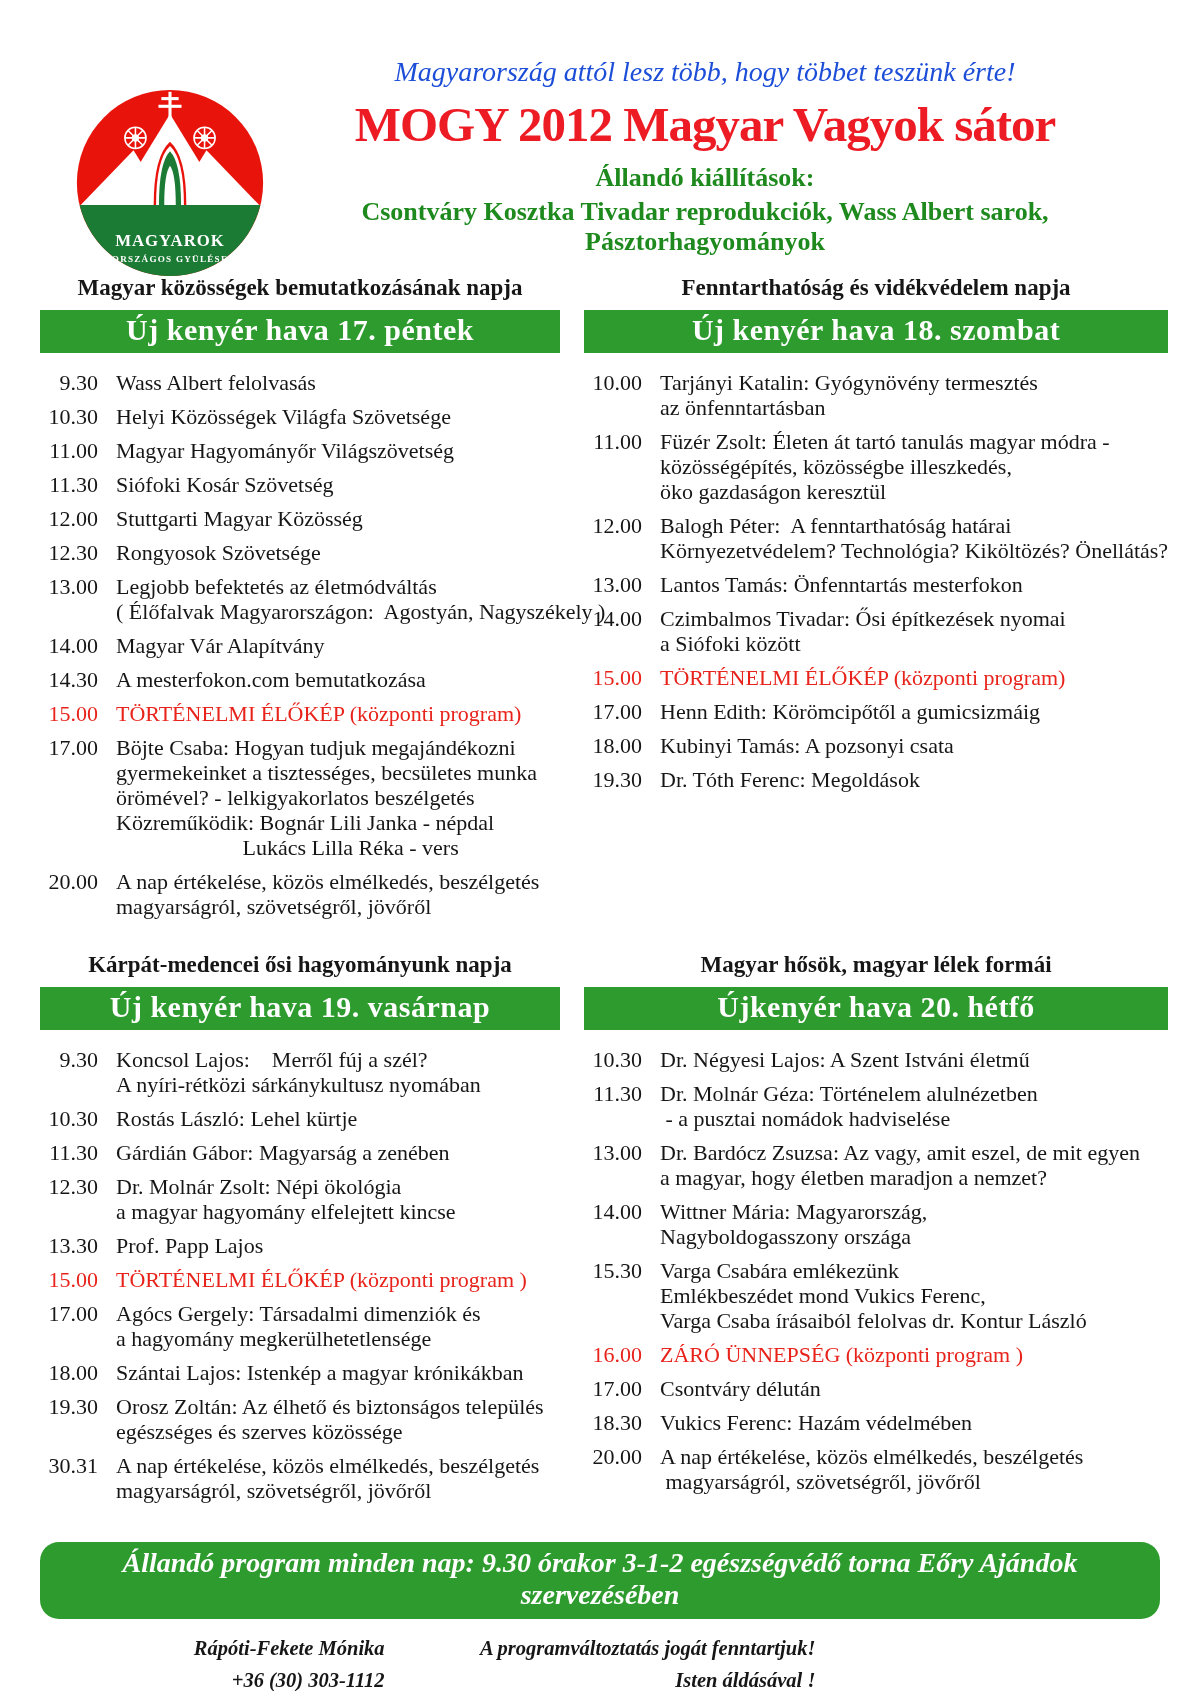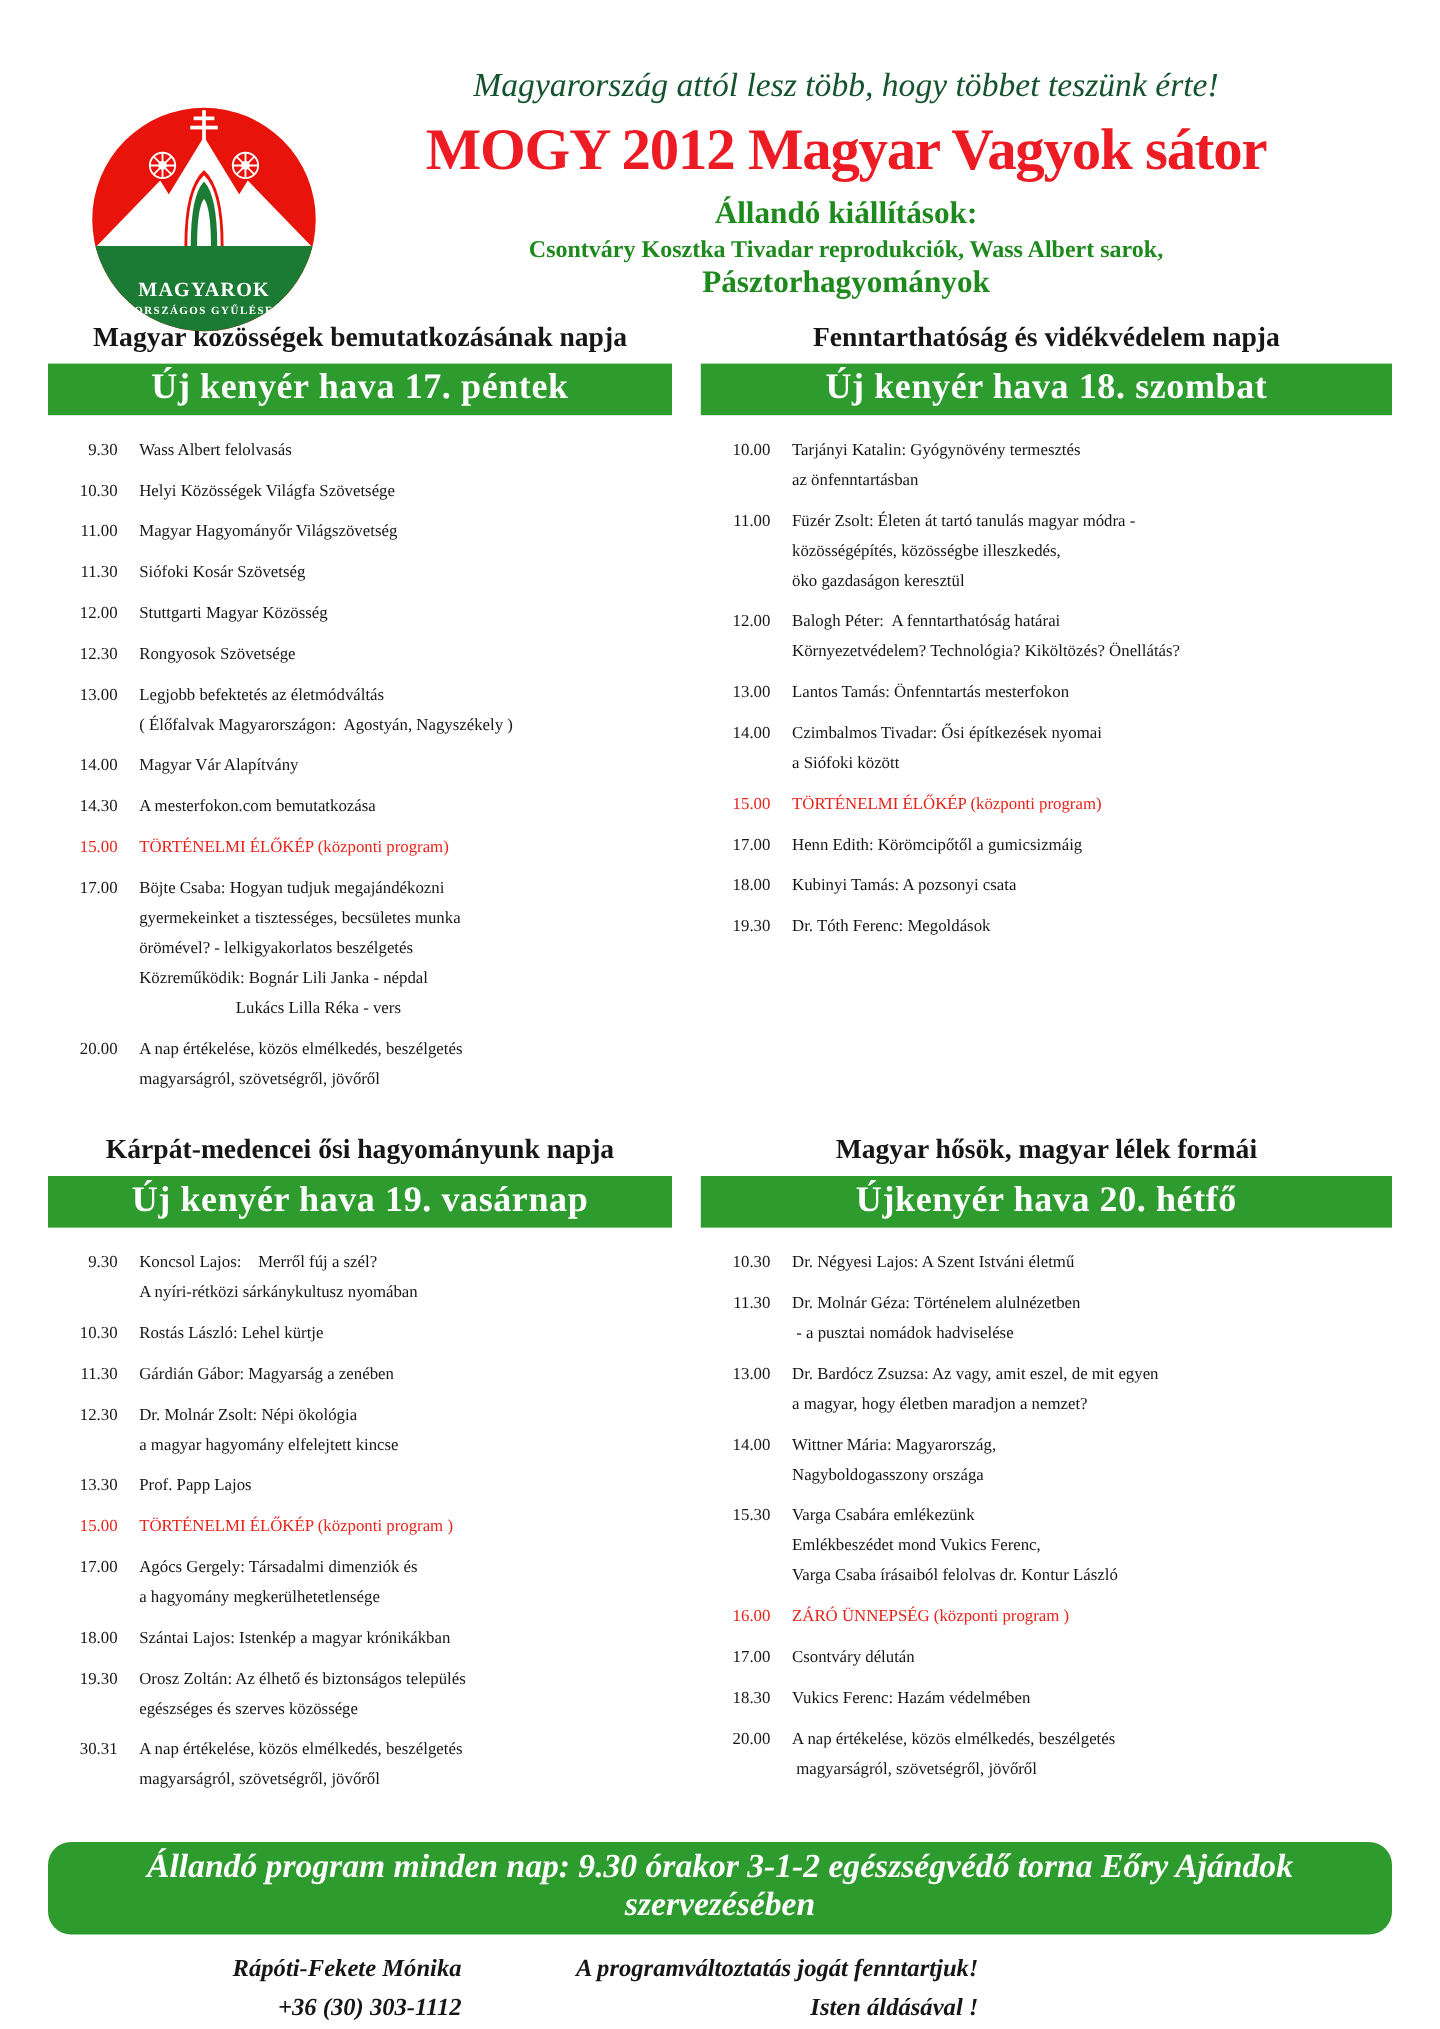--- a/index.html
+++ b/index.html
@@ -13,32 +13,32 @@
   }
   *{margin:0;padding:0;box-sizing:border-box;}
   html,body{background:#fff;}
   .page{
     width:1200px;height:1691px;margin:0 auto;background:#fff;position:relative;
     font-family:"Liberation Serif","DejaVu Serif",serif;color:var(--ink);overflow:hidden;
   }
   
   .logo{position:absolute;left:74px;top:84px;width:192px;height:198px;}
   .header-text{margin:0 40px 0 250px;text-align:center;padding-top:56px;}
-  .tagline{font-style:italic;font-size:28px;color:#14532d;}
+  .tagline{font-style:italic;font-size:28px;color:#1d4ed8;}
   .main-title{font-size:49px;font-weight:bold;color:var(--title_red);margin-top:8px;letter-spacing:-1px;}
   .sub1{font-size:26px;font-weight:bold;color:var(--text_green);margin-top:10px;}
-  .sub2{font-size:20px;font-weight:bold;color:var(--text_green);margin-top:4px;}
+  .sub2{font-size:26px;font-weight:bold;color:var(--text_green);margin-top:4px;}
   .sub3{font-size:26px;font-weight:bold;color:var(--text_green);}
   
   .grid{display:grid;grid-template-columns:520px 1fr;column-gap:40px;row-gap:20px;margin:18px 40px 0;gap:24px;}
   .day-theme{text-align:center;font-weight:bold;font-size:23px;margin-bottom:9px;}
   .day-bar{background:var(--green);color:#ffffff;text-align:center;font-weight:bold;
     font-size:30px;padding:3px 16px 6px;letter-spacing:.5px;}
   .events{margin-top:17px;}
-  .event{display:flex;margin-bottom:9px;font-size:14px;line-height:25px;}
+  .event{display:flex;margin-bottom:9px;font-size:22px;line-height:25px;}
   .event .time{flex:0 0 58px;text-align:right;margin-right:18px;}
   .event .etext div{white-space:pre;}
   .event.red{color:var(--red);}
   
   .banner{margin:30px 40px 0;background:var(--green);color:#fff;text-align:center;
     font-style:italic;font-weight:bold;font-size:28px;padding:5px 0 8px;border-radius:19px;}
   .footer{margin:14px 40px 0;display:grid;grid-template-columns:1fr 1.25fr 1fr;
     text-align:right;font-weight:bold;font-size:20.5px;line-height:1.55;font-style:italic;}
 </style>
 </head>

